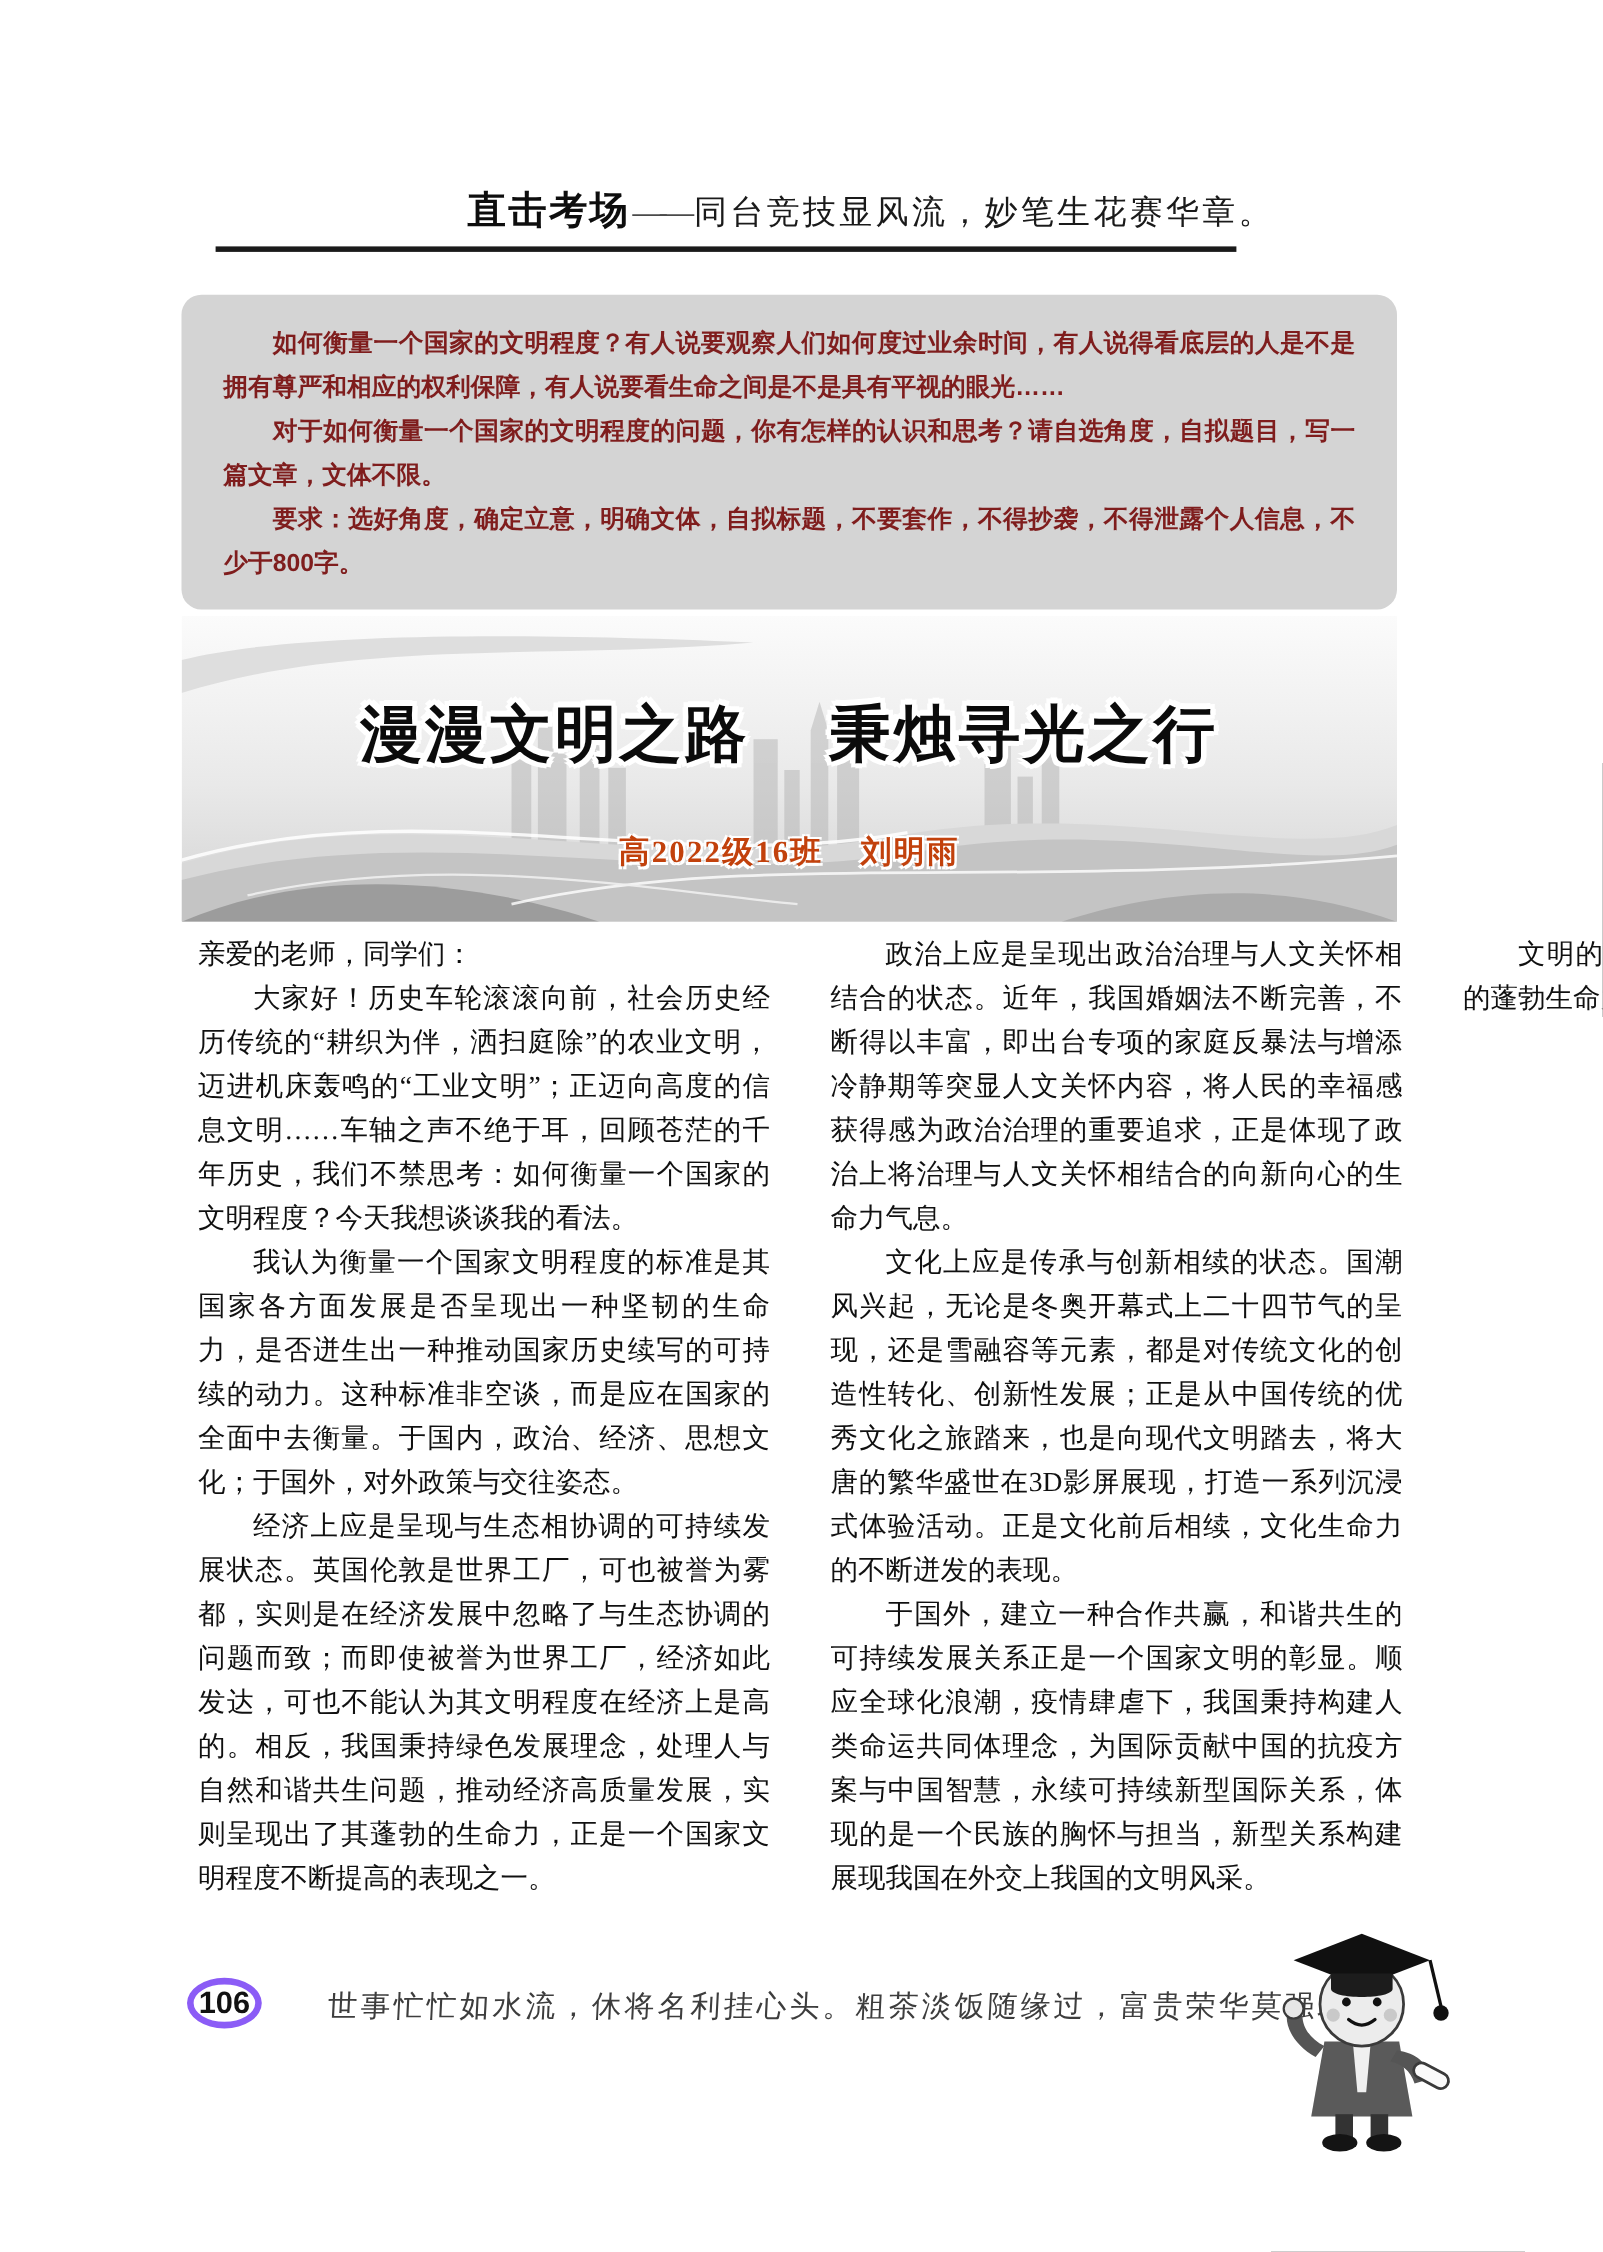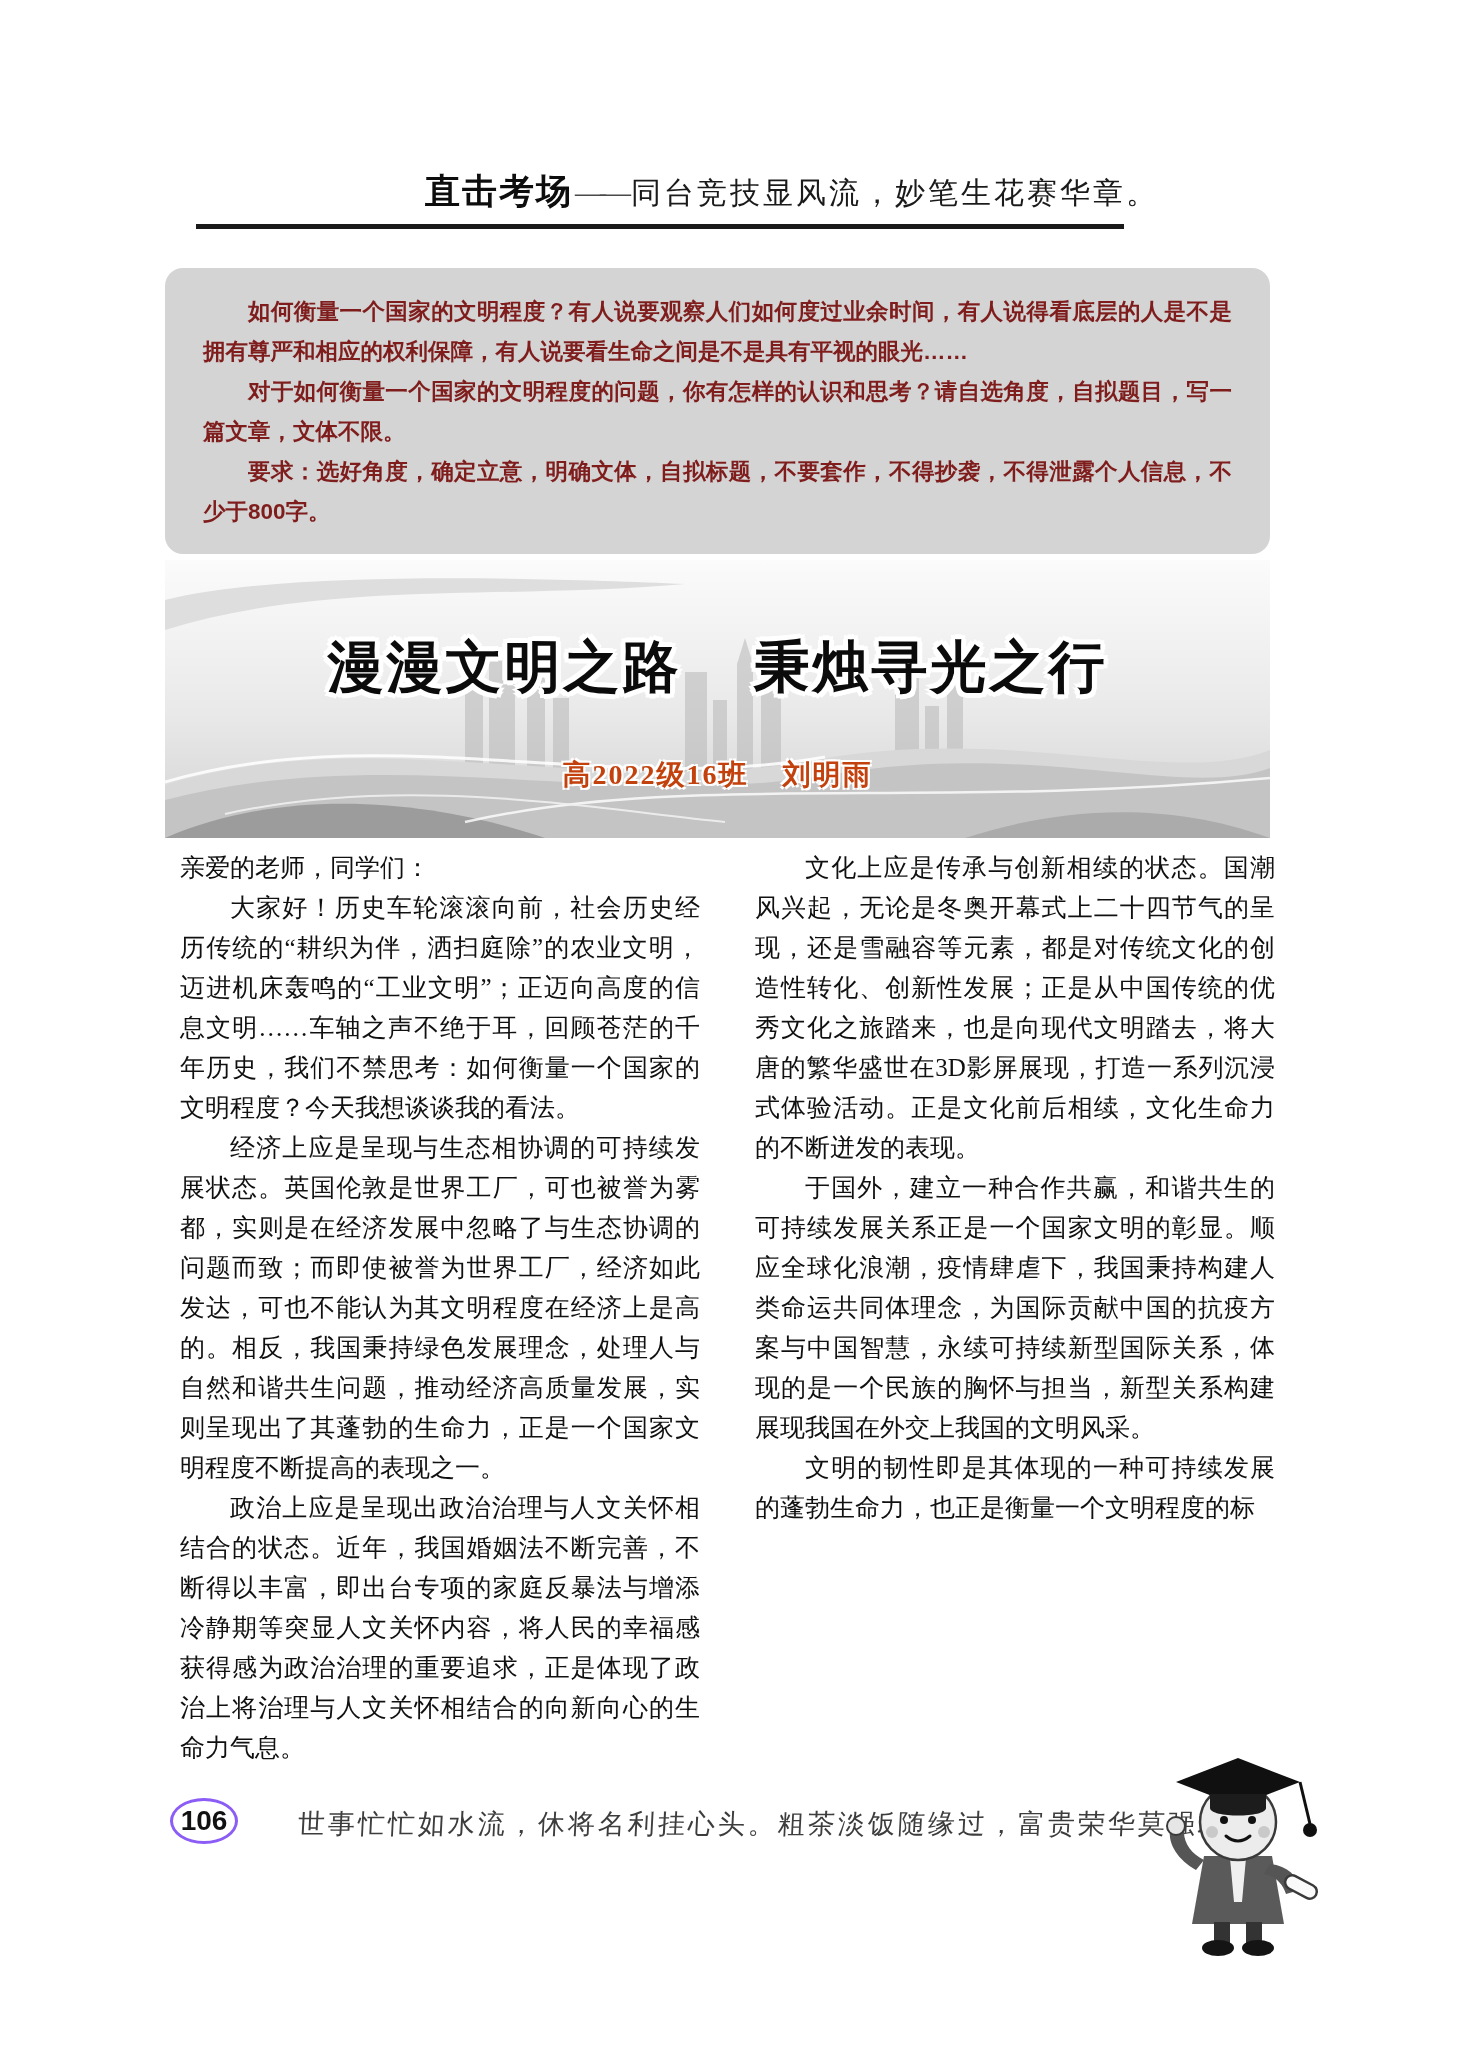--- a/index.html
+++ b/index.html
@@ -58,21 +58,21 @@
   .article{
     position:absolute;left:180px;top:848px;width:1095px;height:924px;
     column-count:2;column-gap:55px;column-fill:auto;
     font-size:25px;line-height:40px;text-align:justify;color:#101010;
   }
   .article p{margin:0;text-indent:2em;}
   .article p.no-indent{text-indent:0;}
   
   .page-badge{
     position:absolute;left:170px;top:1798px;width:68px;height:46px;box-sizing:border-box;
-    border:3px solid #8b5cf6;border-radius:50%;
+    border:6px solid #8b5cf6;border-radius:50%;
     display:flex;align-items:center;justify-content:center;
     font-family:"Liberation Sans","DejaVu Sans",sans-serif;font-size:28px;font-weight:bold;color:#111;
   }
   .footer-motto{
     position:absolute;left:298px;top:1806px;white-space:nowrap;
     font-size:27px;color:#3d3d3d;letter-spacing:3px;transform:skewX(-3deg);
   }
   .mascot{position:absolute;left:1138px;top:1752px;width:200px;height:212px;}
 </style>
 </head>
@@ -126,20 +126,21 @@
       <path d="M300,262 C520,212 760,250 1105,218" stroke="#ffffff" stroke-width="2.5" fill="none" opacity="0.8"></path>
       <path d="M60,254 C240,214 420,248 560,262" stroke="#efefef" stroke-width="2" fill="none" opacity="0.9"></path>
     </svg>
     <div class="banner-title"><span class="t1">漫漫文明之路</span><span class="t2">秉烛寻光之行</span></div>
     <div class="banner-byline"><span>高2022级16班</span><span class="author">刘明雨</span></div>
   </div>
 
   <div class="article">
     <p class="no-indent">亲爱的老师，同学们：</p>
     <p>大家好！历史车轮滚滚向前，社会历史经历传统的“耕织为伴，洒扫庭除”的农业文明，迈进机床轰鸣的“工业文明”；正迈向高度的信息文明……车轴之声不绝于耳，回顾苍茫的千年历史，我们不禁思考：如何衡量一个国家的文明程度？今天我想谈谈我的看法。</p>
+    <p>我认为衡量一个国家文明程度的标准是其国家各方面发展是否呈现出一种坚韧的生命力，是否迸生出一种推动国家历史续写的可持续的动力。这种标准非空谈，而是应在国家的全面中去衡量。于国内，政治、经济、思想文化；于国外，对外政策与交往姿态。</p>
     <p>经济上应是呈现与生态相协调的可持续发展状态。英国伦敦是世界工厂，可也被誉为雾都，实则是在经济发展中忽略了与生态协调的问题而致；而即使被誉为世界工厂，经济如此发达，可也不能认为其文明程度在经济上是高的。相反，我国秉持绿色发展理念，处理人与自然和谐共生问题，推动经济高质量发展，实则呈现出了其蓬勃的生命力，正是一个国家文明程度不断提高的表现之一。</p>
     <p>政治上应是呈现出政治治理与人文关怀相结合的状态。近年，我国婚姻法不断完善，不断得以丰富，即出台专项的家庭反暴法与增添冷静期等突显人文关怀内容，将人民的幸福感获得感为政治治理的重要追求，正是体现了政治上将治理与人文关怀相结合的向新向心的生命力气息。</p>
     <p>文化上应是传承与创新相续的状态。国潮风兴起，无论是冬奥开幕式上二十四节气的呈现，还是雪融容等元素，都是对传统文化的创造性转化、创新性发展；正是从中国传统的优秀文化之旅踏来，也是向现代文明踏去，将大唐的繁华盛世在3D影屏展现，打造一系列沉浸式体验活动。正是文化前后相续，文化生命力的不断迸发的表现。</p>
     <p>于国外，建立一种合作共赢，和谐共生的可持续发展关系正是一个国家文明的彰显。顺应全球化浪潮，疫情肆虐下，我国秉持构建人类命运共同体理念，为国际贡献中国的抗疫方案与中国智慧，永续可持续新型国际关系，体现的是一个民族的胸怀与担当，新型关系构建展现我国在外交上我国的文明风采。</p>
     <p>文明的韧性即是其体现的一种可持续发展的蓬勃生命力，也正是衡量一个文明程度的标</p>
   </div>
 
   <div class="page-badge">
     <span>106</span>
   </div>

